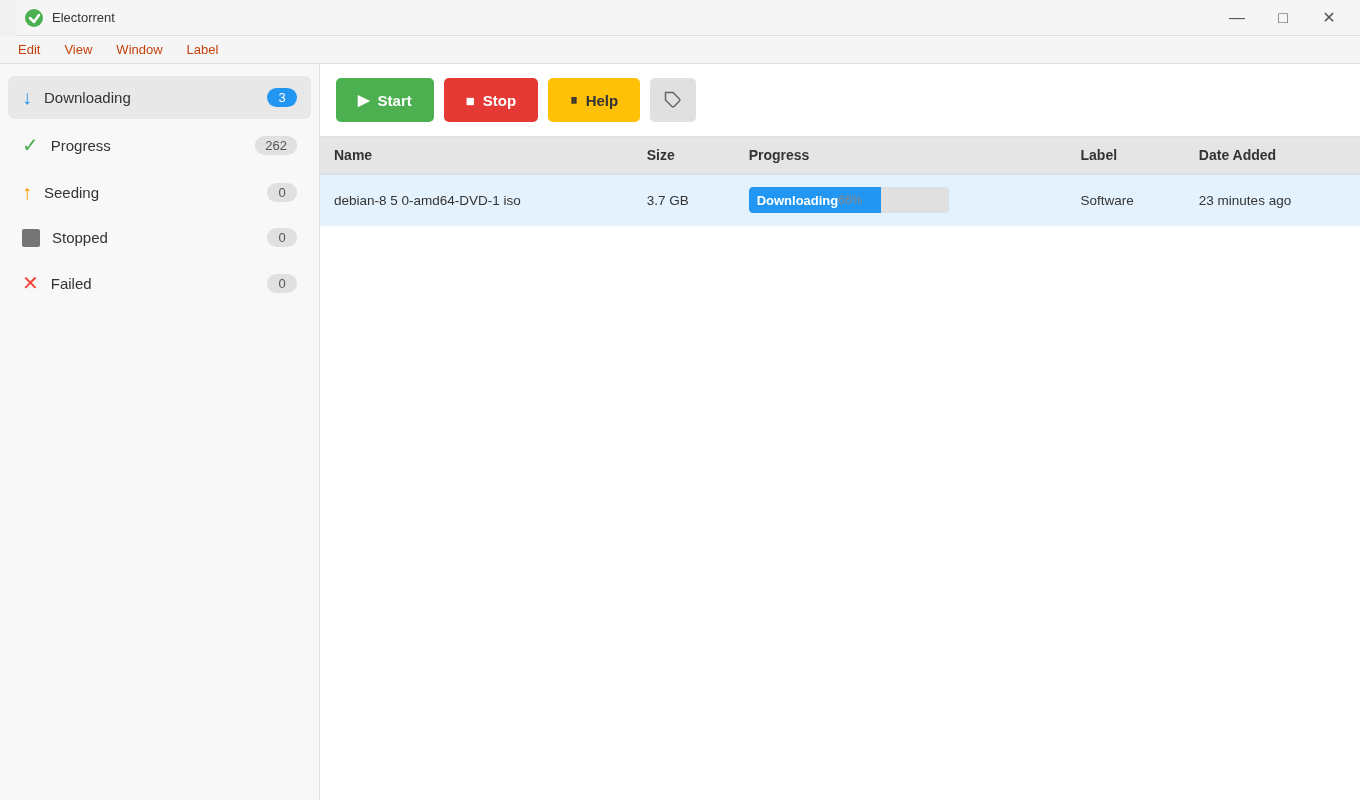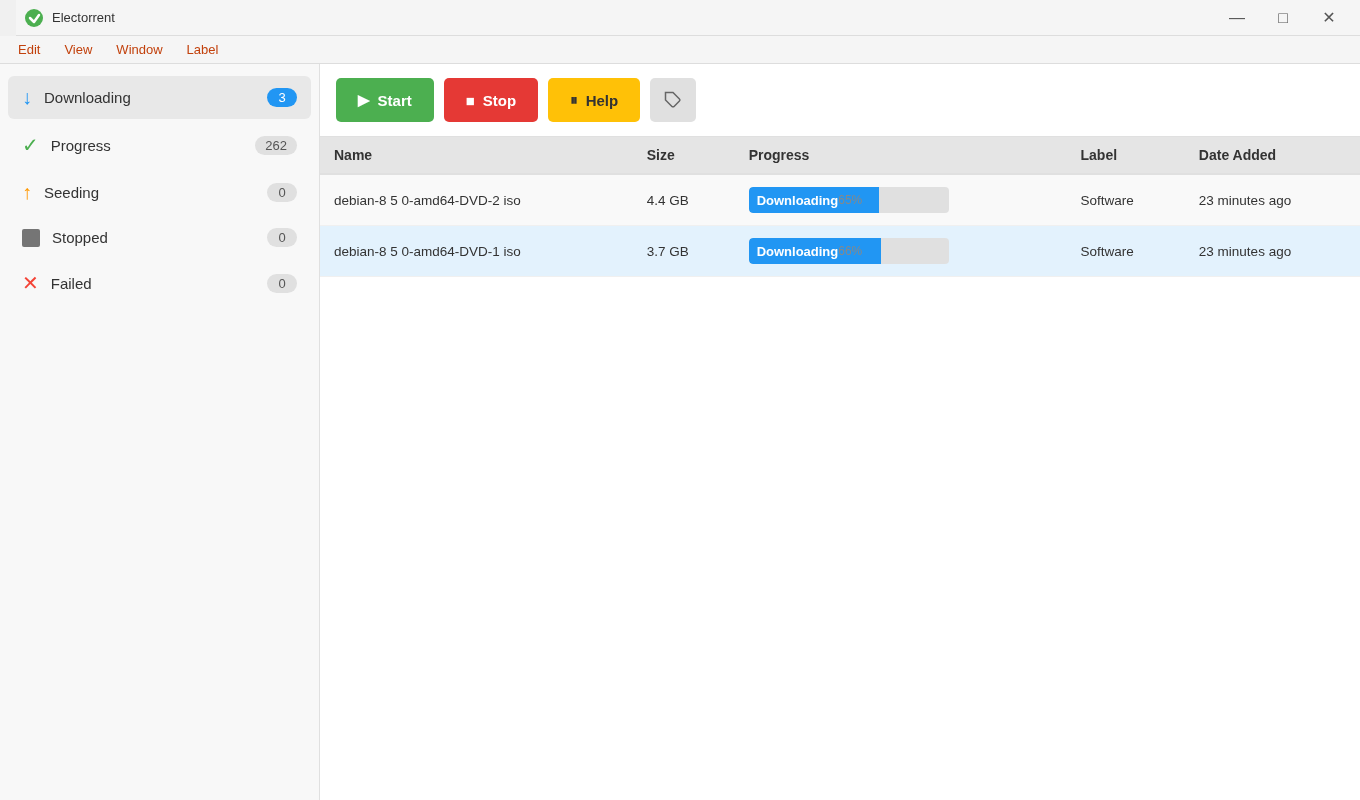--- a/index.html
+++ b/index.html
@@ -324,35 +324,20 @@
           <tr>
             <th>Name</th>
             <th>Size</th>
             <th>Progress</th>
             <th>Label</th>
             <th>Date Added</th>
           </tr>
         </thead>
         <tbody id="torrent-tbody">
 
-            <tr>
-              <td>debian-8 5 0-amd64-DVD-2 iso</td>
-              <td>4.4 GB</td>
-              <td>
-                <div class="progress-container">
-                  <div class="progress-fill" style="width: 65%;"></div>
-                  <div class="progress-label">
-                    <span class="progress-label-downloading">Downloading</span>
-                    <span style="color: rgb(136, 136, 136); font-size: 12px; font-weight: 500;">65%</span>
-                  </div>
-                </div>
-              </td>
-              <td>Software</td>
-              <td>23 minutes ago</td>
-            </tr>
             <tr class="selected">
               <td>debian-8 5 0-amd64-DVD-1 iso</td>
               <td>3.7 GB</td>
               <td>
                 <div class="progress-container">
                   <div class="progress-fill" style="width: 66%;"></div>
                   <div class="progress-label">
                     <span class="progress-label-downloading">Downloading</span>
                     <span style="color: rgb(136, 136, 136); font-size: 12px; font-weight: 500;">66%</span>
                   </div>

